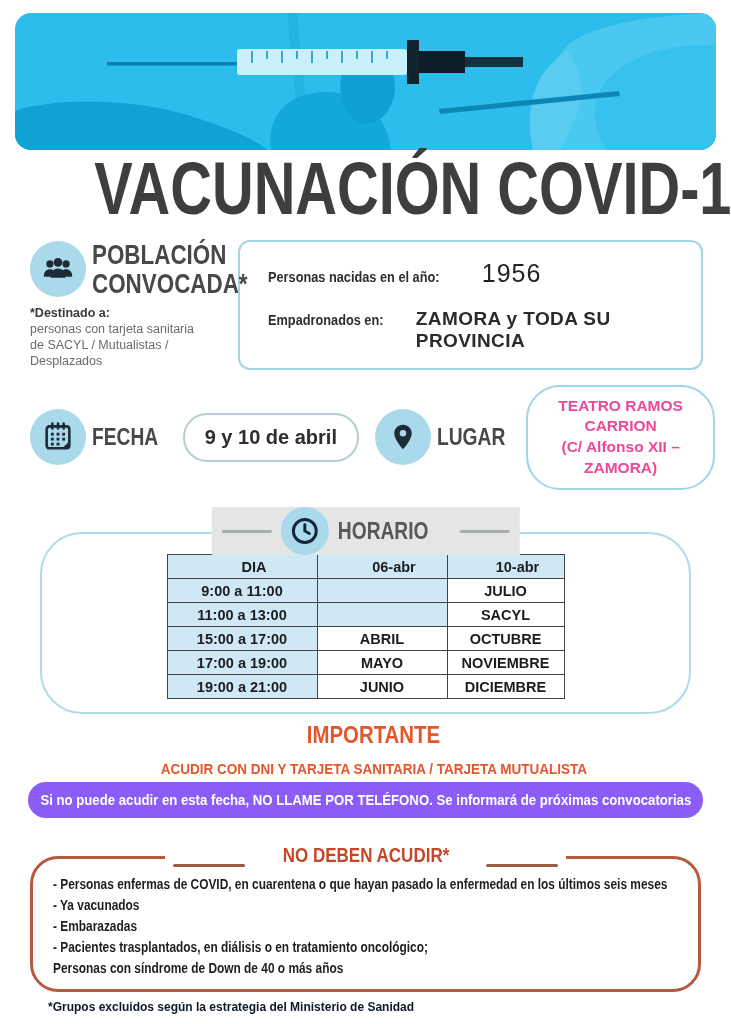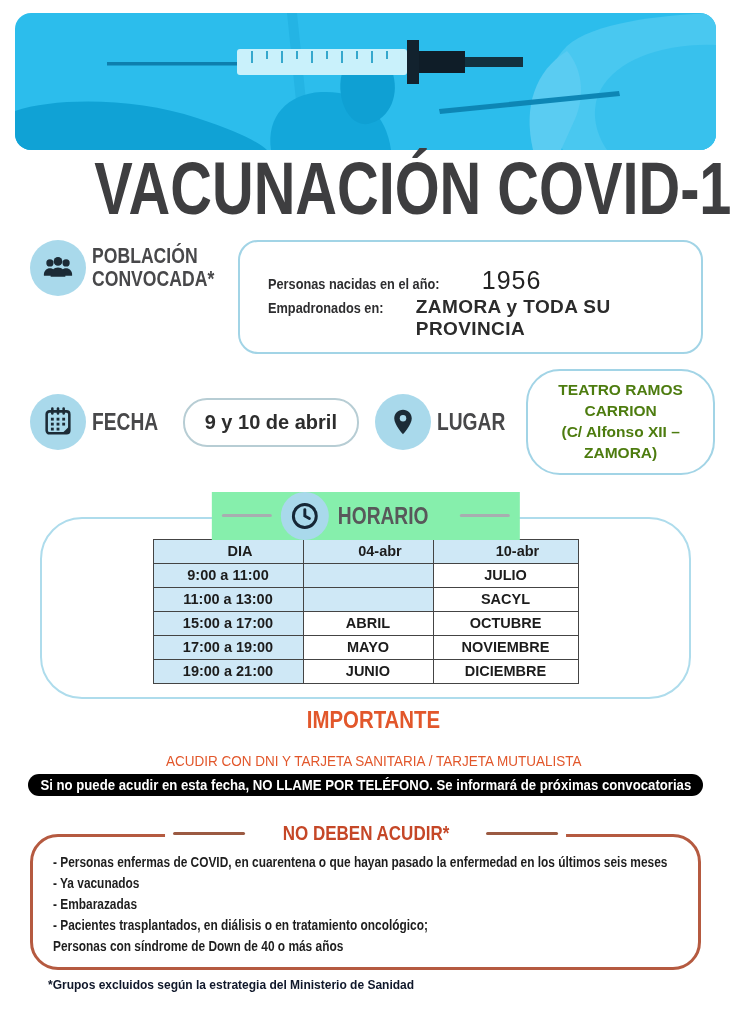--- a/index.html
+++ b/index.html
@@ -18,58 +18,58 @@
   .hero svg { display:block; width:100%; height:100%; }
 
   
   .main-title { text-align:center; margin-top:4px; font-size:74px; line-height:.95; font-weight:bold; color:#3e3e40; }
 
   
   .row-poblacion { display:flex; margin:16px 28px 0 30px; }
   .pob-left { width:196px; flex:none; }
   .pob-head { display:flex; align-items:center; }
   .icon-circle { width:56px; height:56px; border-radius:50%; background:#a9d9eb; display:flex; align-items:center; justify-content:center; flex:none; }
-  .pob-title { margin-left:6px; font-size:22px; line-height:1.04; font-weight:bold; color:#48484a; }
+  .pob-title { margin-left:6px; font-size:28px; line-height:1.04; font-weight:bold; color:#48484a; }
   .pob-foot { margin-top:6px; font-size:12.5px; line-height:1.3; color:#6b6b6b; }
   .pob-foot .b { color:#3a3a3a; font-weight:bold; }
-  .info-box { flex:1; margin-left:12px; border:2.5px solid #a2d4e6; border-radius:20px; padding:24px 28px 12px; display:flex; flex-direction:column; justify-content:center; gap:1px; }
+  .info-box { flex:1; margin-left:12px; border:2.5px solid #a2d4e6; border-radius:12px; padding:14px 28px 12px; display:flex; flex-direction:column; justify-content:center; gap:20px; }
   .info-row { display:flex; align-items:baseline; gap:12px; }
   .info-label { font-size:15px; font-weight:bold; color:#2e2e30; }
   .born-value { font-size:25px; color:#232323; letter-spacing:1px; }
   .reg-value { font-size:19px; font-weight:700; color:#2b2b2b; letter-spacing:.4px; }
 
   
   .row-fecha { display:flex; align-items:center; margin:15px 16px 0 30px; }
   .fl-label { font-size:24px; font-weight:bold; color:#48484a; margin:0 4px 0 6px; }
   .pill-fecha { border:2px solid #b7cdd4; border-radius:24px; padding:11px 20px; font-size:20px; font-weight:600; color:#2d2d2d; margin-left:4px; white-space:nowrap; }
-  .pill-lugar { flex:1; border:2.5px solid #a2d4e6; border-radius:34px; padding:9px 8px; text-align:center; font-size:15.5px; font-weight:600; color:#4d7c0f; line-height:1.35; }
+  .pill-lugar { flex:1; border:2.5px solid #a2d4e6; border-radius:34px; padding:9px 8px; text-align:center; font-size:15.5px; font-weight:600; color:#ec4899; line-height:1.35; }
   .ml { margin-left:16px; }
 
   
   .horario-box { position:relative; margin:42px 40px 0; border:2.5px solid #aedcec; border-radius:42px; padding:20px 10px 13px; }
-  .box-title { position:absolute; top:-27px; left:50%; transform:translateX(-50%); display:flex; align-items:center; gap:9px; background:#86efac; padding:0 10px; }
+  .box-title { position:absolute; top:-27px; left:50%; transform:translateX(-50%); display:flex; align-items:center; gap:9px; background:#e5e5e5; padding:0 10px; }
   .clock-circle { width:48px; height:48px; border-radius:50%; background:#a9d9eb; display:flex; align-items:center; justify-content:center; flex:none; }
   .horario-word { font-size:24px; font-weight:bold; color:#58585a; }
   .dash { width:50px; height:3px; background:#a8adb0; border-radius:2px; flex:none; }
   table { border-collapse:collapse; margin:0 auto; }
   th, td { border:1.6px solid #444; text-align:center; font-weight:bold; font-size:14.5px; color:#1c1c1c; height:24px; padding:1px 8px; }
   th { background:#cfe8f6; width:150px;padding-left:32px; }
-  th:nth-child(2){ width:130px; } th:nth-child(3){ width:145px;margin-left:31px; }
+  th:nth-child(2){ width:130px; } th:nth-child(3){ width:117px;margin-left:31px; }
   td.blue { background:#cfe8f6; }
 
   
   .importante { text-align:center; margin-top:7px; color:#e2572b;padding-left:16px; }
   .imp-title { font-size:24px; font-weight:bold; }
-  .imp-sub { font-size:15px; font-weight:normal; margin-top:18px; }
-  .banner { margin:5px 28px 0; background:#000000; border-radius:22px; padding:2px 6px; color:#fff; font-weight:bold; font-size:15.5px; text-align:center; overflow:hidden; }
+  .imp-sub { font-size:15px; font-weight:bold; margin-top:11px; }
+  .banner { margin:5px 28px 0; background:#8b5cf6; border-radius:22px; padding:9px 6px; color:#fff; font-weight:bold; font-size:15.5px; text-align:center; overflow:hidden; }
   .banner .inner { display:block; width:117.6%; margin-left:-8.8%; transform:scaleX(.85); white-space:nowrap; }
 
   
   .nodeben-box { position:relative; margin:38px 30px 0; border:3px solid #b55a40; border-radius:28px; padding:15px 20px 10px; }
-  .nodeben-title { position:absolute; top:-15px; left:50%; transform:translateX(-50%); display:flex; align-items:center; gap:23px; background:#fff; padding:0 8px; font-size:20px; font-weight:bold; color:#c54727; }
+  .nodeben-title { position:absolute; top:-15px; left:50%; transform:translateX(-50%); display:flex; align-items:flex-end; gap:23px; background:#fff; padding:0 8px; font-size:20px; font-weight:bold; color:#c54727; }
   .dash-o { width:72px; height:3px; background:#9b5a42; border-radius:2px; flex:none; }
   .bullet { font-size:14px; font-weight:bold; color:#1e1e1e; line-height:1.5; white-space:pre-line; display:block; width:117.6%; transform:scaleX(.85); transform-origin:left center; }
 
   .groups-foot { margin:8px 0 0 48px; font-size:12px; font-weight:600; color:#0f172a; }
 </style>
 </head>
 <body>
 
 <div class="poster">
 
@@ -119,20 +119,25 @@
               <path d="M13.4 16.2c0-2.2 1.8-4 4-4s4 1.8 4 4v1h-8z"></path>
             <circle cx="12" cy="7.6" r="2.9"></circle>
               <path d="M7.1 16.6c0-2.7 2.2-4.9 4.9-4.9s4.9 2.2 4.9 4.9v1.2H7.1z"></path>
           </svg>
         </div>
         <div class="pob-title">
           <span class="cx80l">POBLACIÓN</span><br>
           <span class="cx80l">CONVOCADA*</span>
         </div>
       </div>
+      <div class="pob-foot">
+        <span class="b">*Destinado a:</span><br>
+        <span>personas con tarjeta sanitaria</span><br>
+        <span>de SACYL / Mutualistas / Desplazados</span>
+      </div>
     </div>
     <div class="info-box">
       <div class="info-row">
         <span class="info-label"><span class="cx85l">Personas nacidas en el año:</span></span>
         <span class="born-value">1956</span>
       </div>
       <div class="info-row">
         <span class="info-label"><span class="cx85l">Empadronados en:</span></span>
         <span class="reg-value">ZAMORA y TODA SU PROVINCIA</span>
       </div>
@@ -185,21 +190,21 @@
           <path d="M12 7.2 v4.8 l3.4 1.9" fill="none" stroke="#152736" stroke-width="2.2" stroke-linecap="round"></path>
         </svg>
       </div>
       <span class="horario-word"><span class="cx80l">HORARIO</span></span>
       <span class="dash"></span>
     </div>
     <table>
       <thead>
         <tr>
           <th>DIA</th>
-          <th>04-abr</th>
+          <th>06-abr</th>
           <th>10-abr</th>
         </tr>
       </thead>
       <tbody>
         <tr>
           <td class="blue">9:00 a 11:00</td>
           <td class="blue"></td>
           <td>JULIO</td>
         </tr>
         <tr>

